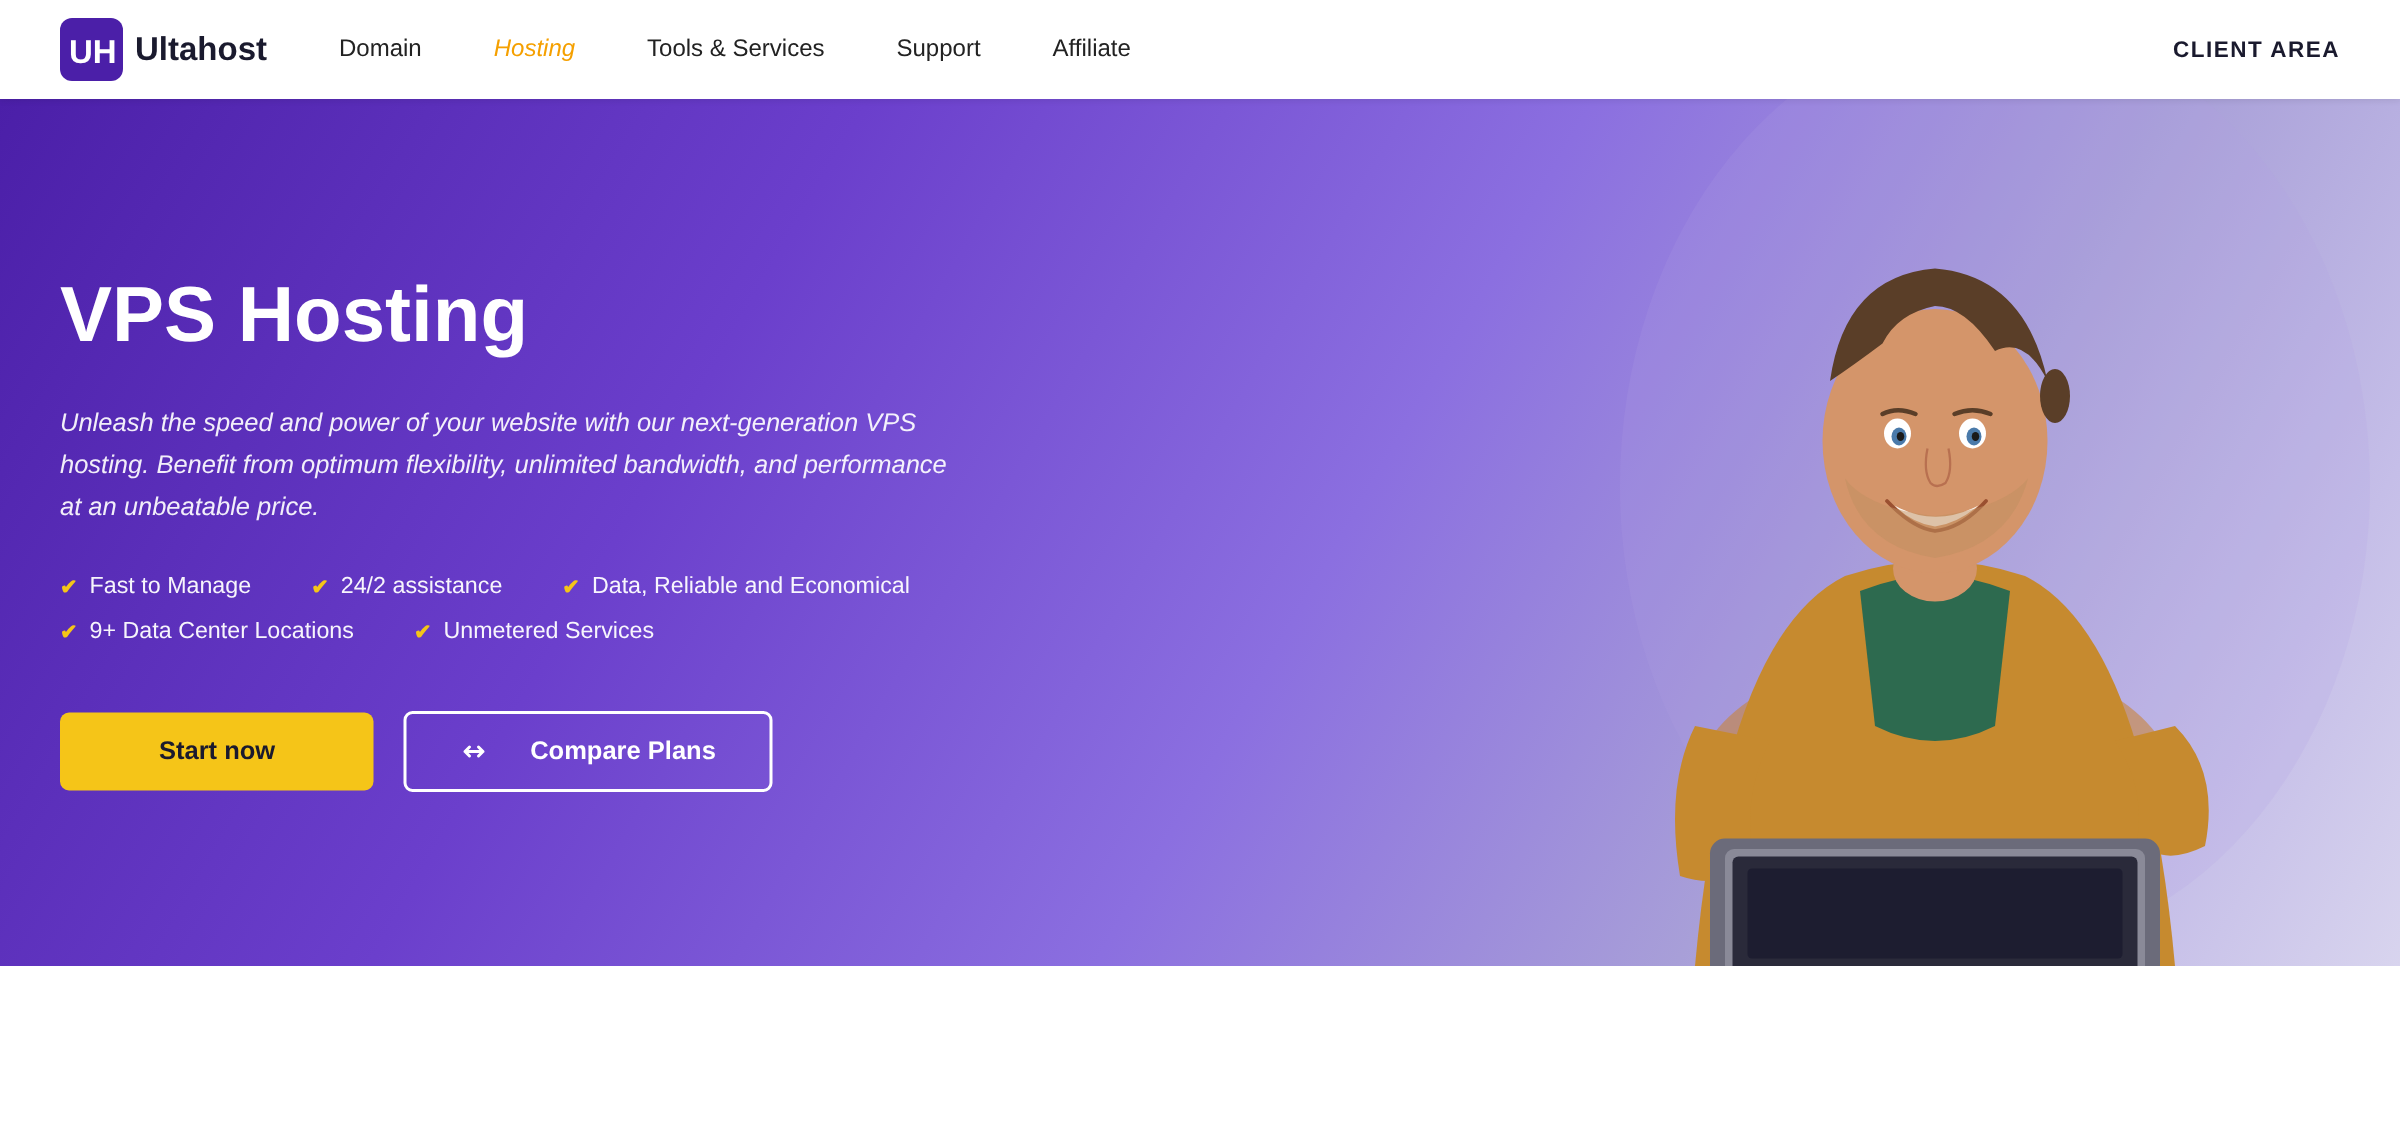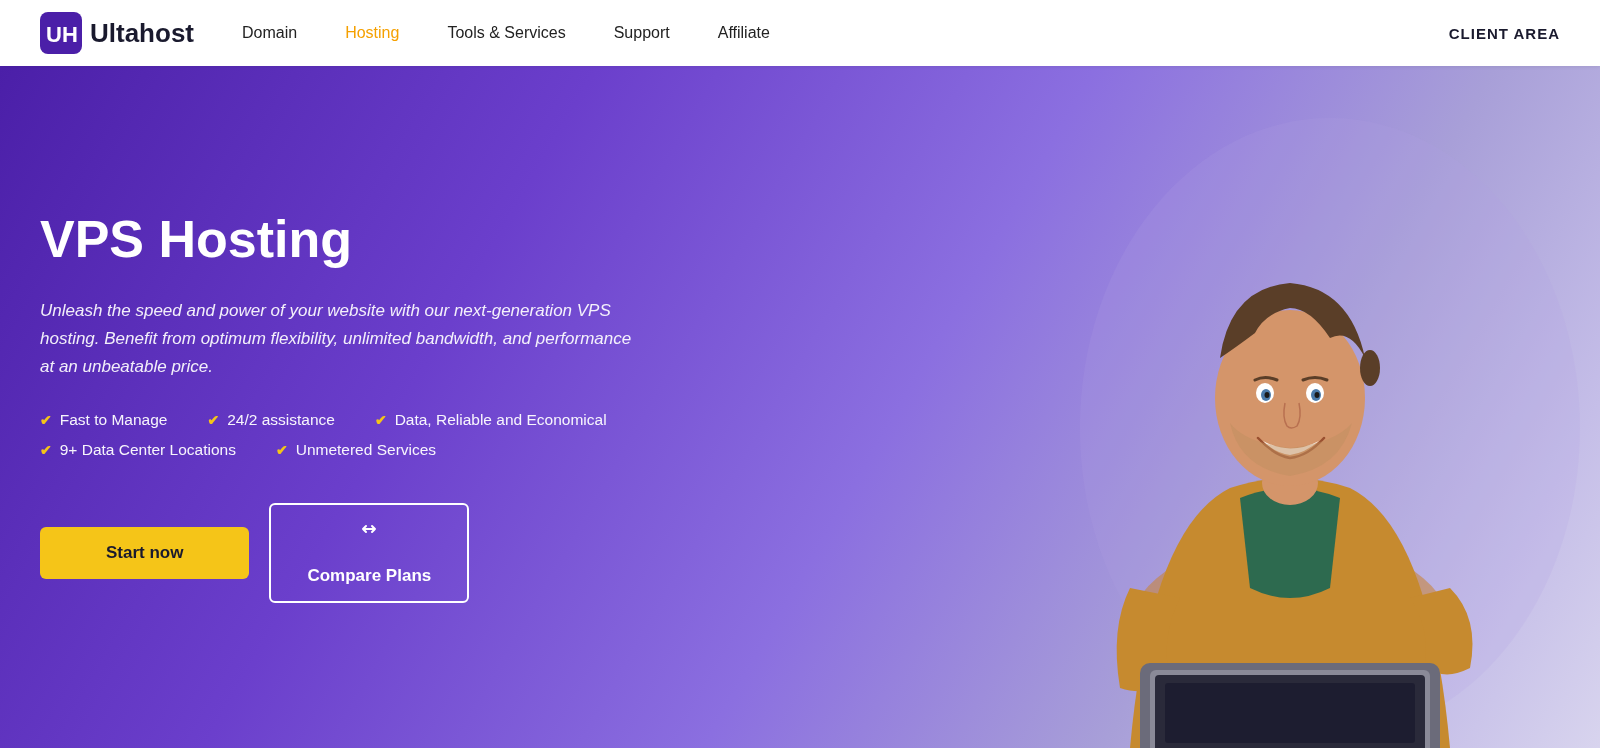--- a/index.html
+++ b/index.html
@@ -21,21 +21,21 @@
       align-items: center;
       gap: 8px;
       margin-right: 48px;
       text-decoration: none;
     }
     .logo-icon {
       width: 42px;
       height: 42px;
     }
     .logo-text {
-      font-size: 26px;
+      font-size: 22px;
       font-weight: 700;
       color: #1a1a2e;
     }
     .nav-links {
       display: flex;
       gap: 48px;
       list-style: none;
       flex: 1;
     }
     .nav-links li a {
@@ -50,21 +50,21 @@
       letter-spacing: 1px;
       color: #1a1a2e;
       text-decoration: none;
       margin-left: auto;
     }
 
     
     .hero {
       position: relative;
       width: 1600px;
-      height: 682px;
+      height: 578px;
       background: linear-gradient(120deg, #4B1FA8 0%, #6B3FCC 30%, #8B6FE0 55%, #A89FD8 75%, #C5BEE8 90%, #D8D4EE 100%);
       overflow: hidden;
       display: flex;
       align-items: center;
     }
     .hero-content {
       position: relative;
       z-index: 2;
       padding: 0 0 0 40px;
       max-width: 680px;
@@ -125,21 +125,20 @@
       color: #fff;
       font-size: 17px;
       font-weight: 600;
       padding: 15px 36px;
       border: 2px solid #fff;
       border-radius: 6px;
       cursor: pointer;
       display: flex;
       align-items: center;
       gap: 28px;
-      flex-direction: column;
     }
 
     
     .hero-image {
       position: absolute;
       right: 0;
       top: 0;
       width: 900px;
       height: 100%;
       display: flex;
@@ -157,21 +156,21 @@
       <rect width="42" height="42" rx="8" fill="#4B1FA8"></rect>
       <text x="6" y="30" font-size="22" font-weight="900" fill="white" font-family="Arial">UH</text>
     </svg>
     <span class="logo-text">Ultahost</span>
   </a>
   <ul class="nav-links">
     <li>
       <a>Domain</a>
     </li>
     <li>
-      <a style="color:#F5A000;">Hosting</a>
+      <a style="color:#F5A000;font-style:italic;">Hosting</a>
     </li>
     <li>
       <a>Tools &amp; Services</a>
     </li>
     <li>
       <a>Support</a>
     </li>
     <li>
       <a>Affiliate</a>
     </li>

